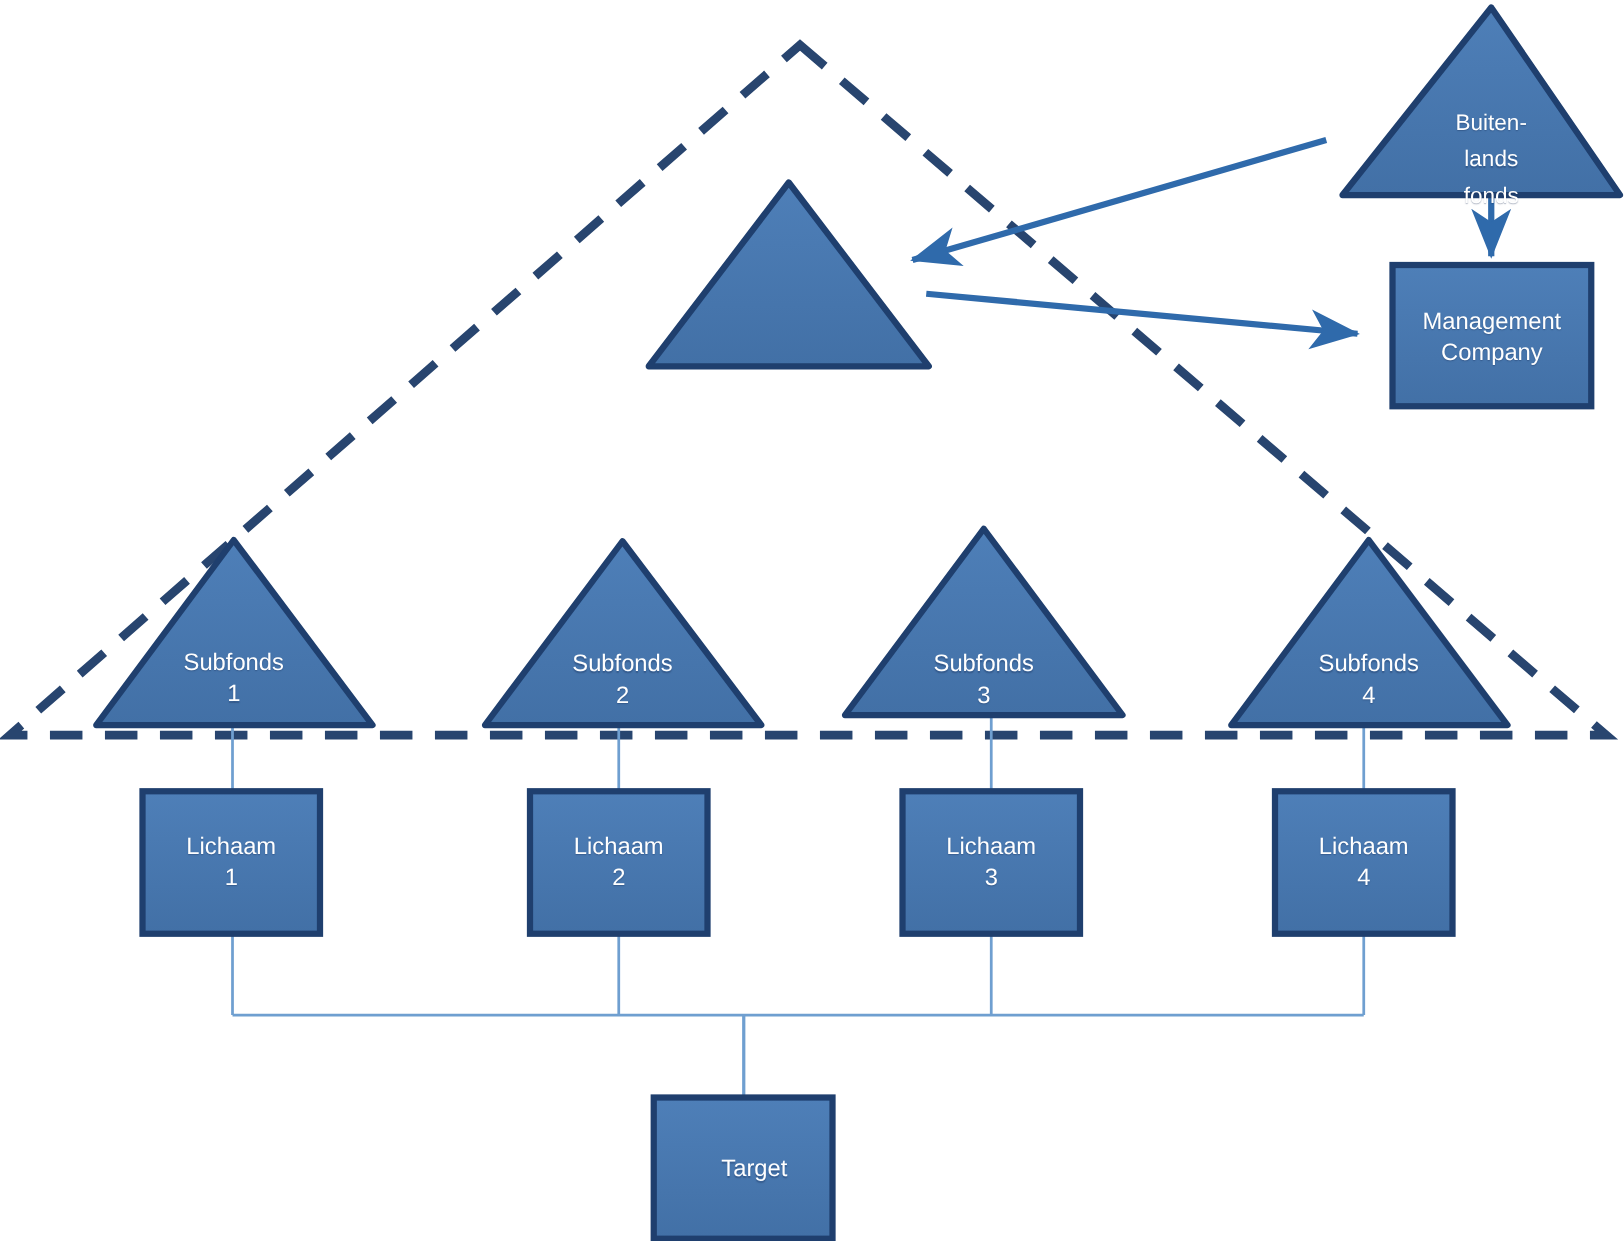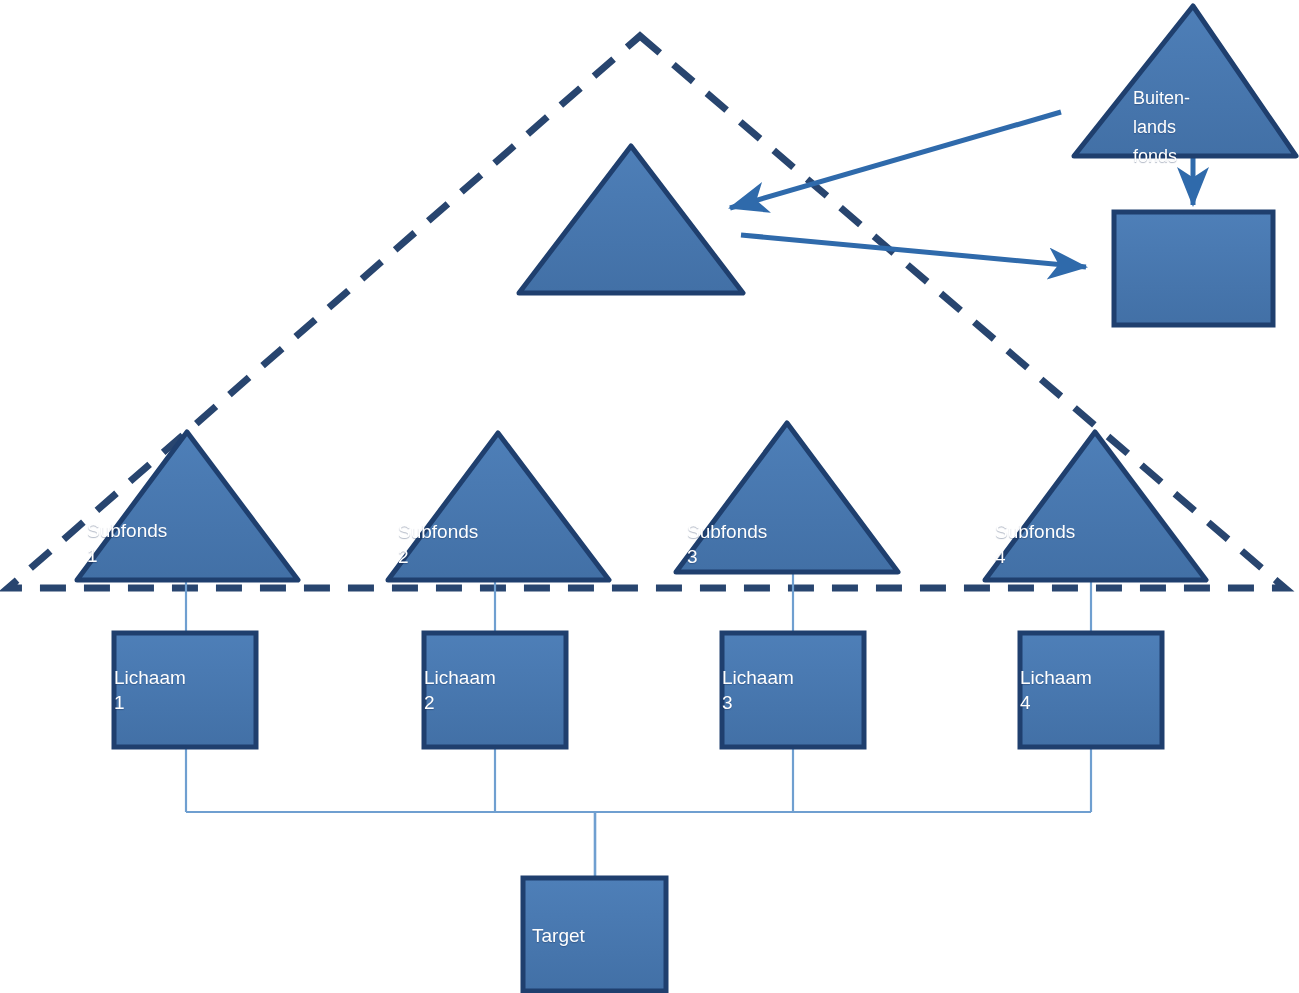--- a/index.html
+++ b/index.html
@@ -23,21 +23,21 @@
     top: 0;
     width: 1299px;
     height: 993px;
   }
   .node-label {
     position: absolute;
     color: #ffffff;
     font-family: "Liberation Sans", sans-serif;
     font-size: 19px;
     line-height: 25px;
-    text-align: left;
+    text-align: center;
     white-space: pre-line;
     pointer-events: none;
     text-shadow: 0 1px 1px rgba(20,40,80,0.35);
   }
   .node-label.small {
     font-size: 18px;
     line-height: 24px;
   }
 </style>
 </head>
@@ -98,20 +98,22 @@
 
       <rect x="523" y="878" width="143" height="113" fill="url(#shapeGrad)" stroke="#1f3f6e" stroke-width="5"></rect>
     </g>
   </svg>
 
 
   <div class="node-label small" style="left:1133px; top:84px; width:120px; line-height:29px;">Buiten-
 lands
 fonds</div>
 
+  <div class="node-label" style="left:1114px; top:245px; width:159px;">Management
+Company</div>
 
   <div class="node-label" style="left:87px; top:518px; width:200px;">Subfonds
 1</div>
   <div class="node-label" style="left:398px; top:519px; width:200px;">Subfonds
 2</div>
   <div class="node-label" style="left:687px; top:519px; width:200px;">Subfonds
 3</div>
   <div class="node-label" style="left:995px; top:519px; width:200px;">Subfonds
 4</div>
 

